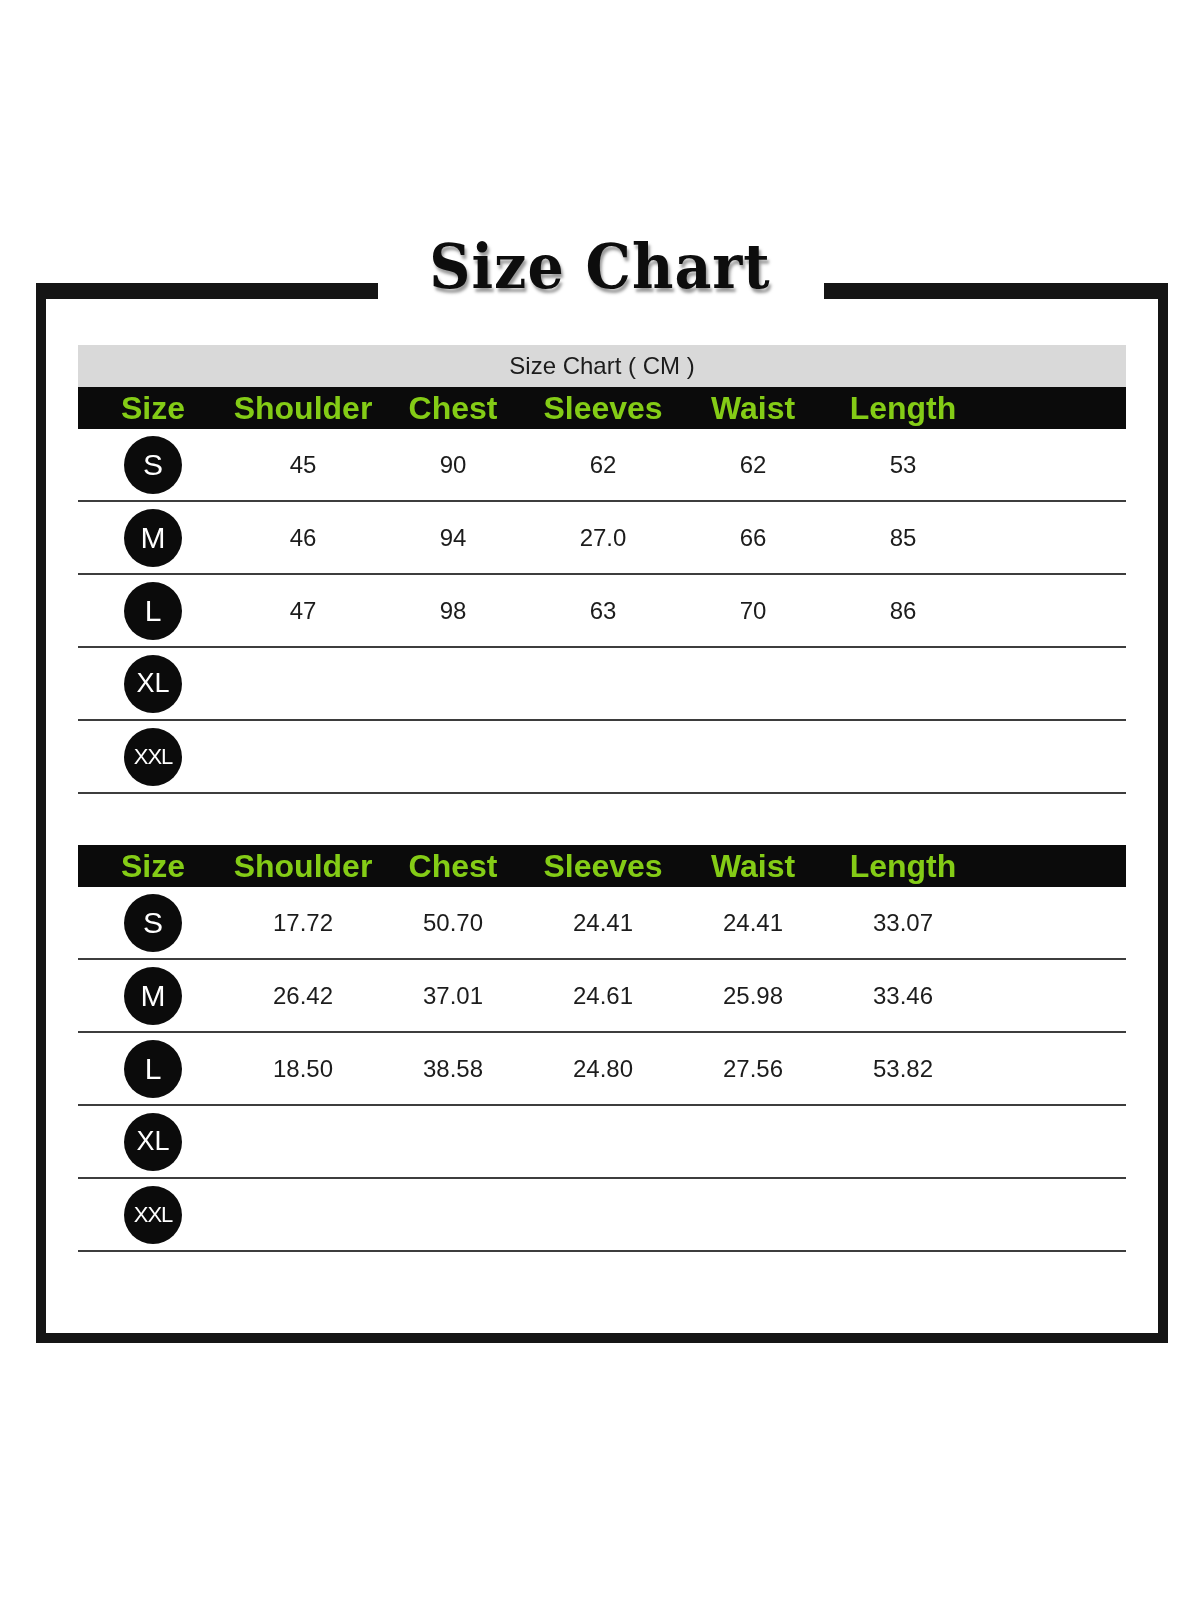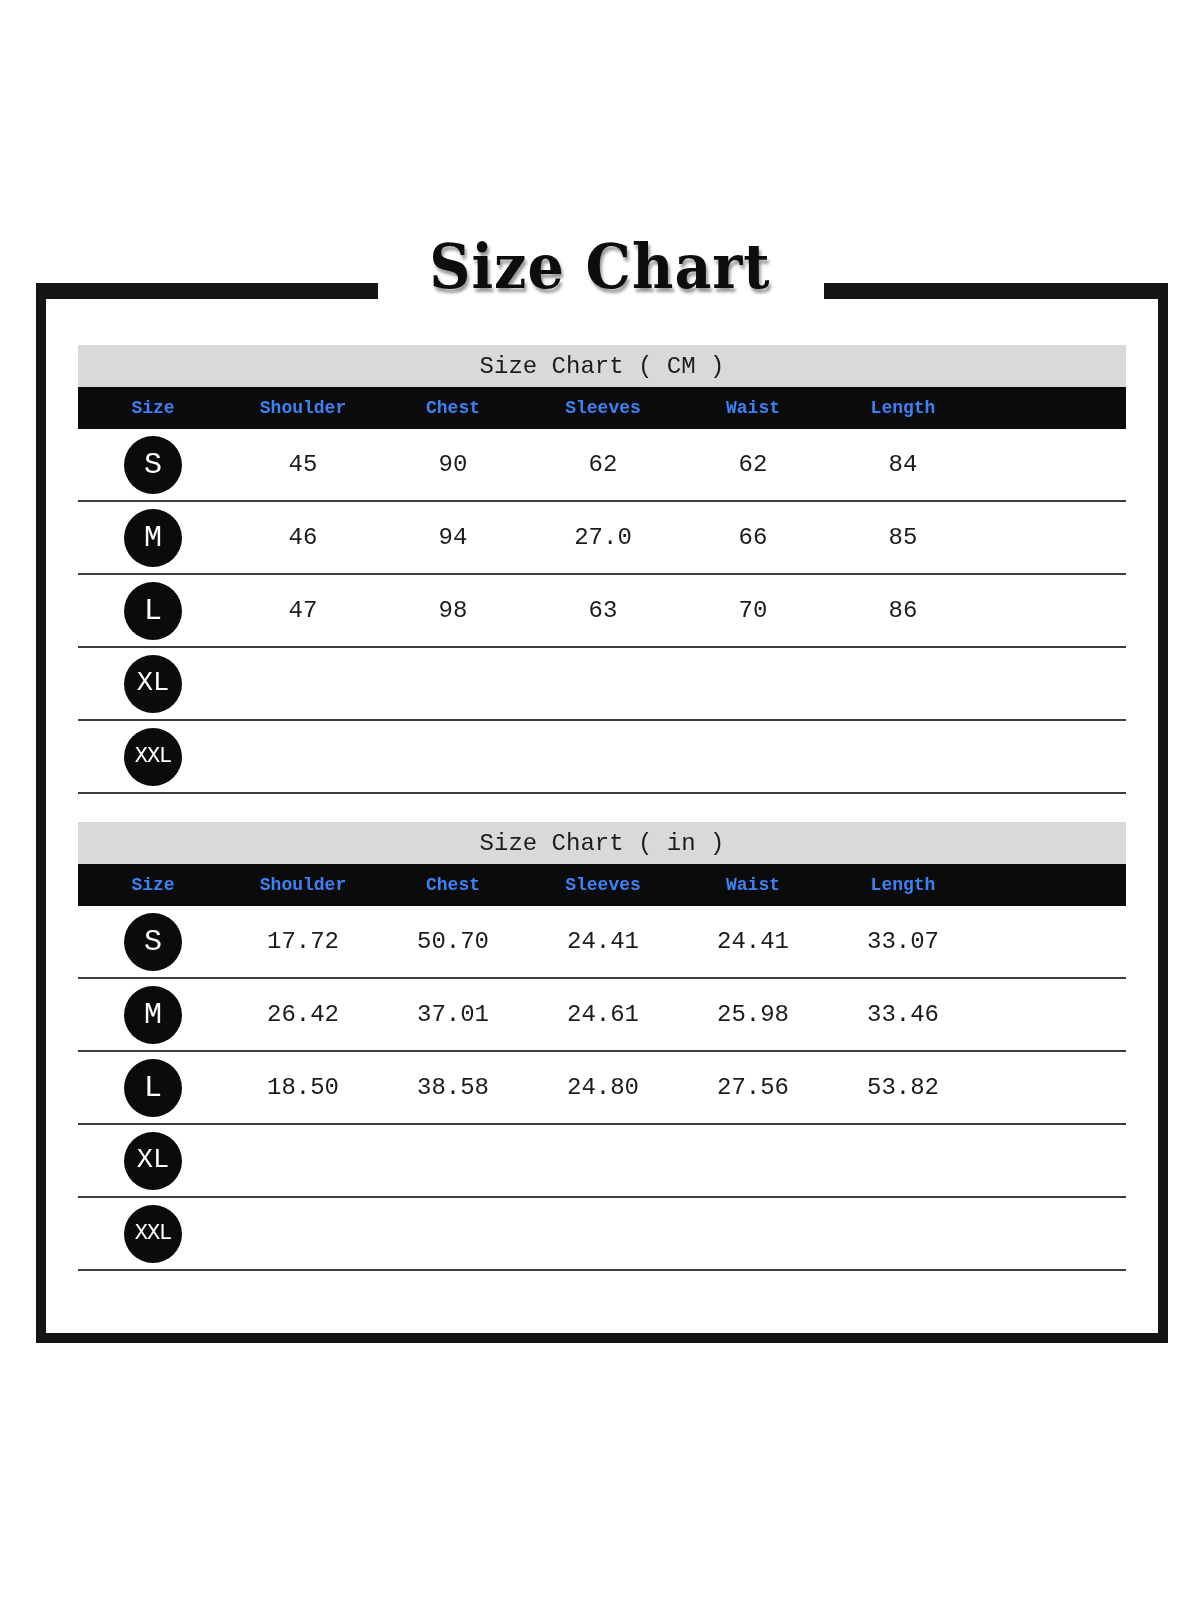--- a/index.html
+++ b/index.html
@@ -46,39 +46,38 @@
     left: 36px;
     top: 283px;
     width: 1132px;
     height: 1060px;
     border: 10px solid #151515;
     border-top: none;
     padding-top: 62px;
     display: flex;
     flex-direction: column;
     align-items: center;
-    gap: 28px;
-    font-family: Liberation Mono, monospace;
+    gap: 51px;
   }
   .stable { width: 1048px; }
   .tcaption {
     height: 42px;
     background: #d9d9d9;
     color: #1c1c1c;
     font-size: 24px;
     display: flex;
     align-items: center;
     justify-content: center;
   }
   .thead {
     height: 42px;
     background: #0b0b0b;
-    color: #3b82f6;
+    color: #84cc16;
     font-weight: 700;
-    font-size: 18px;
+    font-size: 32px;
     display: grid;
     grid-template-columns: repeat(6, 150px) 1fr;
     align-items: center;
   }
   .thead > div { text-align: center; }
   .trow {
     height: 73px;
     display: grid;
     grid-template-columns: repeat(6, 150px) 1fr;
     align-items: center;
@@ -125,21 +124,21 @@
         <div>Waist</div>
         <div>Length</div>
         <div></div>
       </div>
       <div class="trow">
         <div><span class="badge">S</span></div>
         <div>45</div>
         <div>90</div>
         <div>62</div>
         <div>62</div>
-        <div>84</div>
+        <div>53</div>
         <div></div>
       </div>
       <div class="trow">
         <div><span class="badge">M</span></div>
         <div>46</div>
         <div>94</div>
         <div>27.0</div>
         <div>66</div>
         <div>85</div>
         <div></div>
@@ -167,21 +166,20 @@
         <div></div>
         <div></div>
         <div></div>
         <div></div>
         <div></div>
         <div></div>
       </div>
     </div>
 
     <div class="stable">
-      <div class="tcaption">Size Chart ( in )</div>
       <div class="thead">
         <div>Size</div>
         <div>Shoulder</div>
         <div>Chest</div>
         <div>Sleeves</div>
         <div>Waist</div>
         <div>Length</div>
         <div></div>
       </div>
       <div class="trow">

